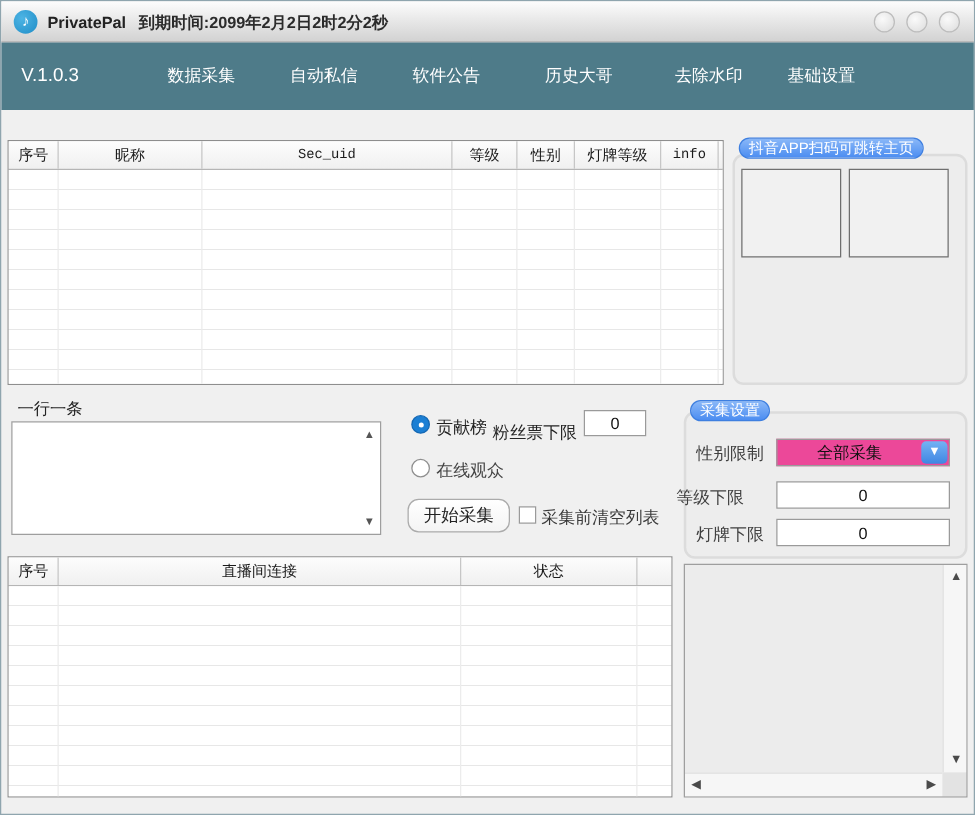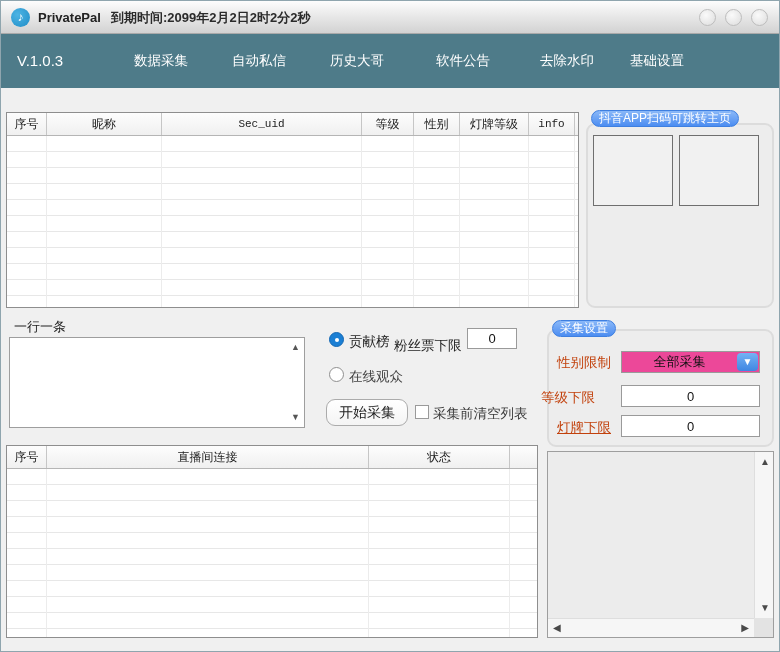--- a/index.html
+++ b/index.html
@@ -106,24 +106,24 @@
   #start-btn {
     position:absolute; left:325px; top:398px; width:82px; height:27px;
     background:linear-gradient(#ffffff,#f4f4f4); border:1px solid #ababab; border-radius:9px;
     font-size:14px; color:#222; font-family:inherit; cursor:pointer;
   }
   .checkbox { position:absolute; width:14px; height:14px; background:#fff; border:1px solid #9a9a9a; }
   #clear-checkbox { left:414px; top:404px; }
   #clear-label { left:432px; top:404px; font-size:13.5px; color:#3a3a3a; }
 
   
-  .set-label { position:absolute; font-size:13.5px; color:#c2410c; white-space:nowrap;text-align:center; }
+  .set-label { position:absolute; font-size:13.5px; color:#404040; white-space:nowrap;text-align:center; }
   #gender-label { left:556px; top:353px; }
   #level-label  { left:540px; top:388px; }
-  #badge-label  { left:556px; top:418px;text-decoration:underline; }
+  #badge-label  { left:556px; top:418px; }
   #gender-select {
     position:absolute; left:620px; top:350px; width:139px; height:22px;
     background:#ec4899; border:1px solid #9a9a9a; cursor:pointer;
   }
   #gender-value {
     position:absolute; left:0; right:22px; top:0; bottom:0;
     text-align:center; line-height:20px; font-size:13px; color:#111;
   }
   #gender-chevron {
     position:absolute; right:1px; top:1px; width:21px; height:18px;
@@ -156,22 +156,22 @@
     <span class="expiry">到期时间:2099年2月2日2时2分2秒</span>
     <div class="win-btn min"></div>
     <div class="win-btn max"></div>
     <div class="win-btn close"></div>
   </div>
 
   <div class="navbar">
     <span class="nav-version">V.1.0.3</span>
     <span class="nav-item">数据采集</span>
     <span class="nav-item">自动私信</span>
+    <span class="nav-item">软件公告</span>
     <span class="nav-item">历史大哥</span>
-    <span class="nav-item">软件公告</span>
     <span class="nav-item">去除水印</span>
     <span class="nav-item">基础设置</span>
   </div>
 
   <div id="user-table" class="grid-table">
     <div class="grid-head">
       <div class="hc" style="width:40px">序号</div>
       <div class="hc" style="width:115px">昵称</div>
       <div class="hc mono" style="width:200px">Sec_uid</div>
       <div class="hc" style="width:52px">等级</div>

